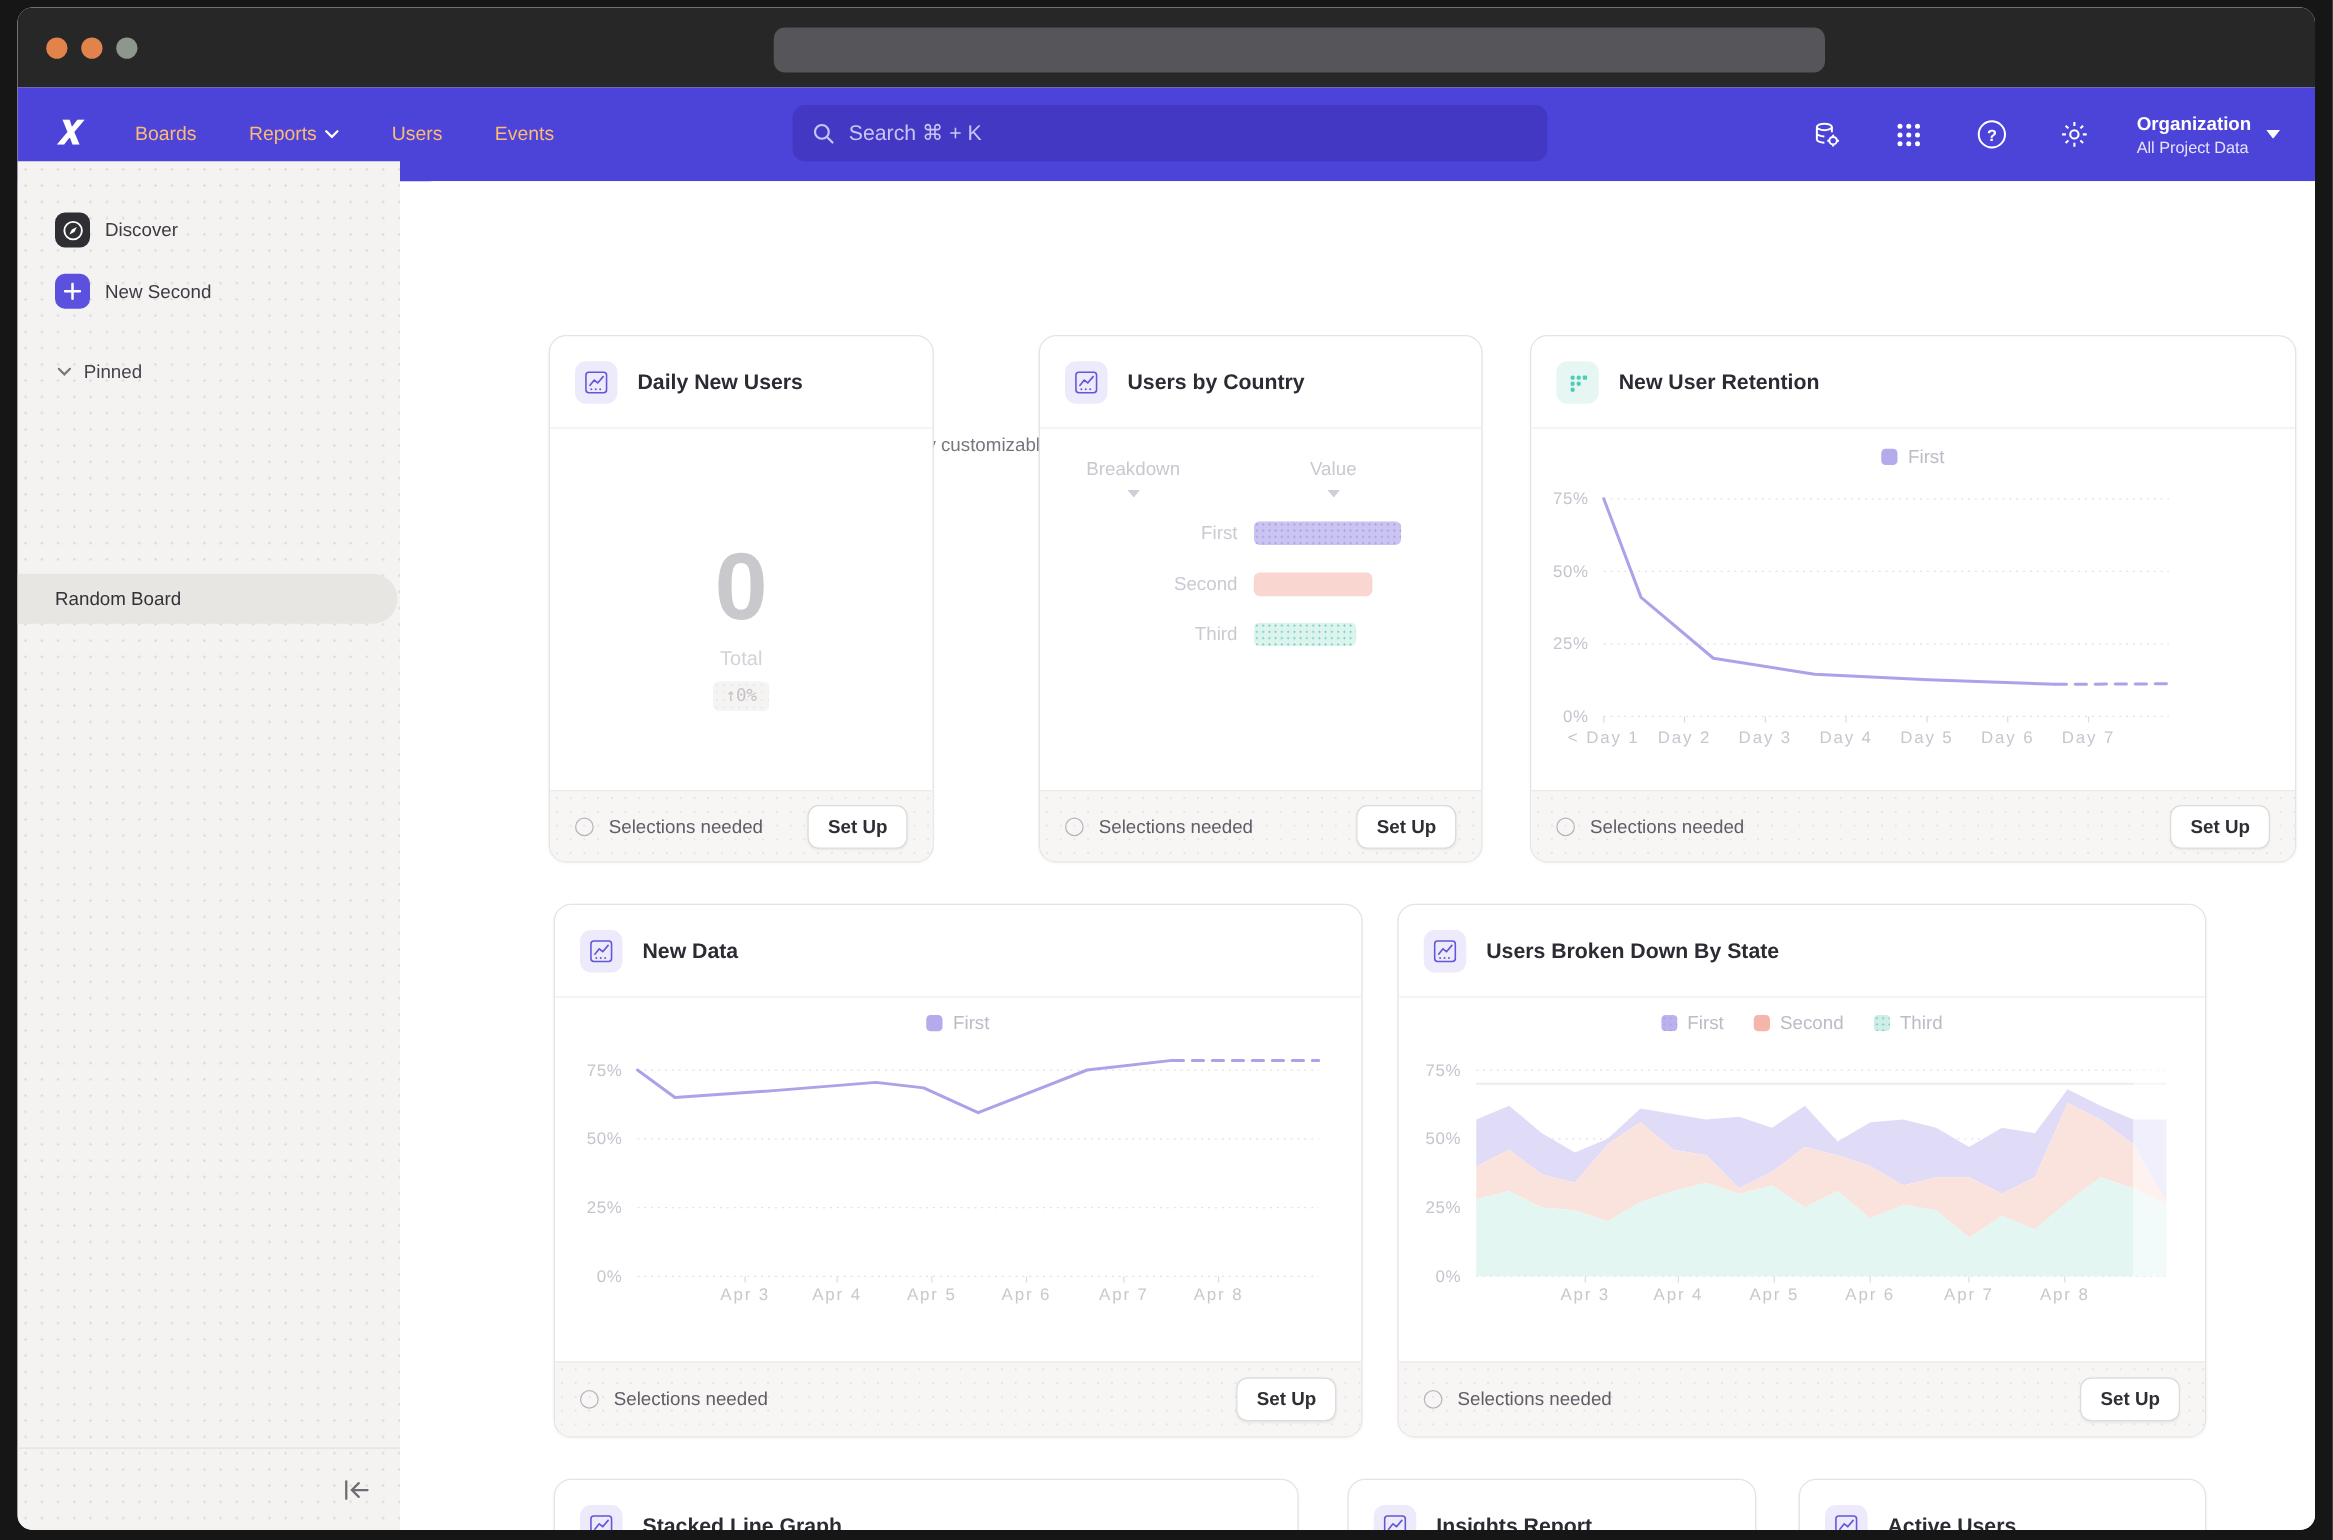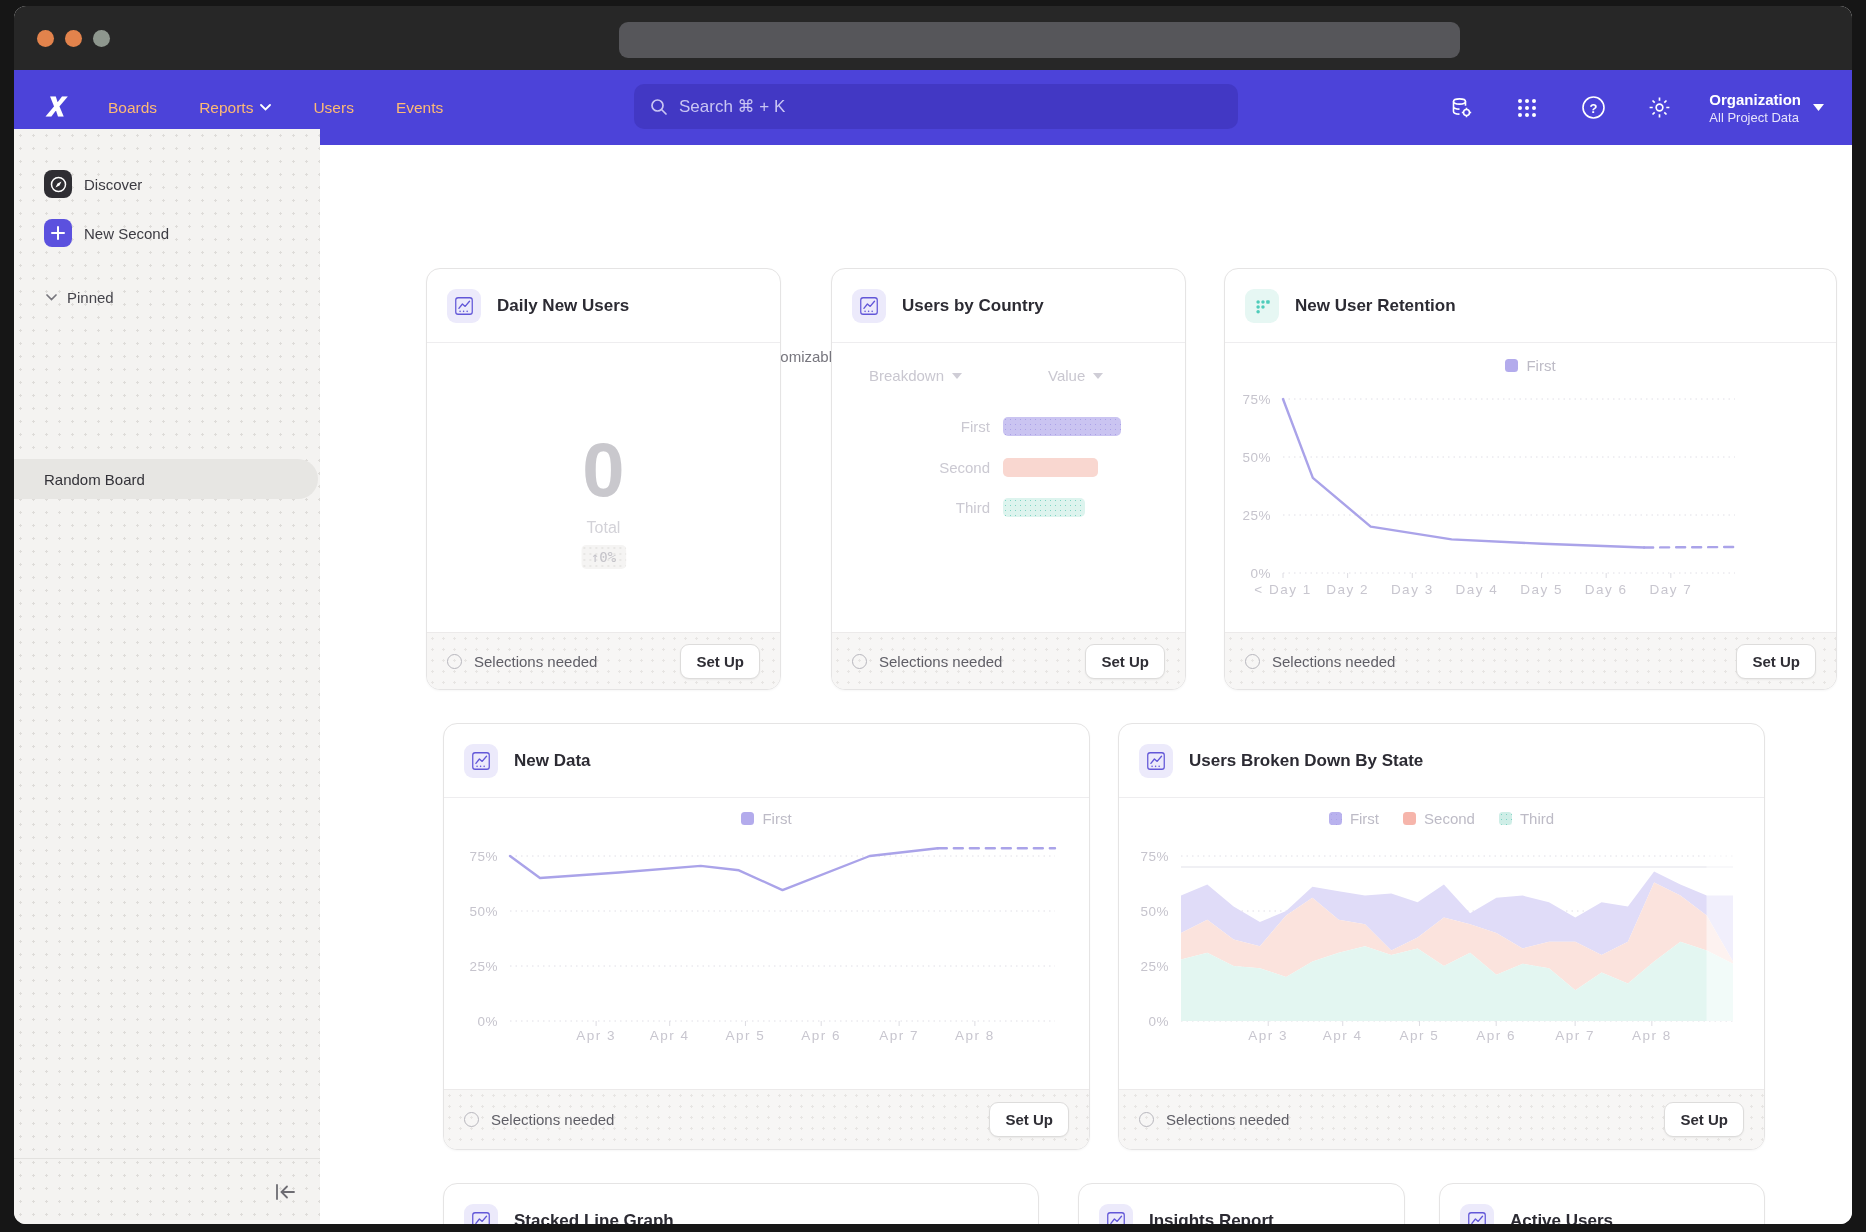--- a/index.html
+++ b/index.html
@@ -64,21 +64,21 @@
   .foot-radio{width:15px;height:15px;border:1.5px solid #b7b6bd;border-radius:50%;flex:none;}
   .foot-status{margin-left:12px;font-size:15px;color:#5f5e66;}
   .setup-btn{margin-left:auto;background:#fff;border:1px solid #dddcdb;border-radius:9px;padding:8px 15px;
              font-size:15px;font-weight:700;color:#2f2e35;box-shadow:0 1px 2px rgba(0,0,0,.06);cursor:pointer;}
   
   .bignum{position:absolute;left:0;right:0;top:166px;text-align:center;font-size:76px;font-weight:600;color:#c9c8cd;line-height:70px;}
   .bignum-label{position:absolute;left:0;right:0;top:250px;text-align:center;font-size:16px;color:#d3d2d8;}
   .delta-badge{position:absolute;left:50%;transform:translateX(-50%);top:276px;background:#f5f4f3;
                background-image:radial-gradient(#e8e7e5 .8px,transparent .9px);background-size:6px 6px;
                border-radius:5px;padding:4px 10px;font-size:14px;color:#c4c3c9;font-family:"DejaVu Sans Mono",monospace;}
-  .bd-col{position:absolute;font-size:15px;color:#c9c7d0;display:flex;align-items:center;gap:8px;}
+  .bd-col{position:absolute;font-size:15px;color:#c9c7d0;display:flex;align-items:center;gap:8px;flex-direction:column;}
   .bd-row-label{position:absolute;font-size:15px;color:#cbc9d2;text-align:right;width:120px;}
   .bd-bar{position:absolute;height:19px;border-radius:5px;}
   .tex-dots-p{background-color:#cac4f1;background-image:radial-gradient(#aca2e8 .9px,transparent 1px);background-size:5px 5px;}
   .tex-dots-m{background-color:#ddf4ee;background-image:radial-gradient(#7ed3c3 .9px,transparent 1px);background-size:5px 5px;}
   .bar-pink{background:#f9d7d0;}
   
   .legend{position:absolute;left:0;right:0;display:flex;justify-content:center;gap:24px;pointer-events:none;}
   .leg-item{display:flex;align-items:center;gap:8px;font-size:15px;color:#bdbbc6;}
   .sw{width:13px;height:13px;border-radius:3.5px;}
   .chart{position:absolute;left:0;top:74px;}
@@ -246,21 +246,21 @@
           </div>
           <div class="ha-ic">
             <svg width="24" height="8" viewBox="0 0 24 8" fill="#434148">
               <circle cx="4" cy="4" r="2.4"></circle>
                 <circle cx="12" cy="4" r="2.4"></circle>
                 <circle cx="20" cy="4" r="2.4"></circle>
             </svg>
           </div>
         </div>
 
-        <div class="card" style="left:81px;top:123px;width:355px;height:422px;">
+        <div class="card" style="left:94px;top:123px;width:308px;height:422px;">
           <div class="card-head">
             <div class="card-ic ic-purple">
               <svg width="22" height="22" viewBox="0 0 28 28" fill="none">
                 <rect x="3.5" y="3.5" width="21" height="21" rx="3" stroke="#6257d8" stroke-width="1.6"></rect>
                 <polyline points="7.5,17 12,11.5 15.5,14.5 21,8" stroke="#6257d8" stroke-width="1.7" fill="none" stroke-linecap="round" stroke-linejoin="round"></polyline>
                 <circle cx="9" cy="20.8" r="1" fill="#6257d8"></circle>
                   <circle cx="13.5" cy="20.8" r="1" fill="#6257d8"></circle>
                   <circle cx="18" cy="20.8" r="1" fill="#6257d8"></circle>
               </svg>
             </div>

